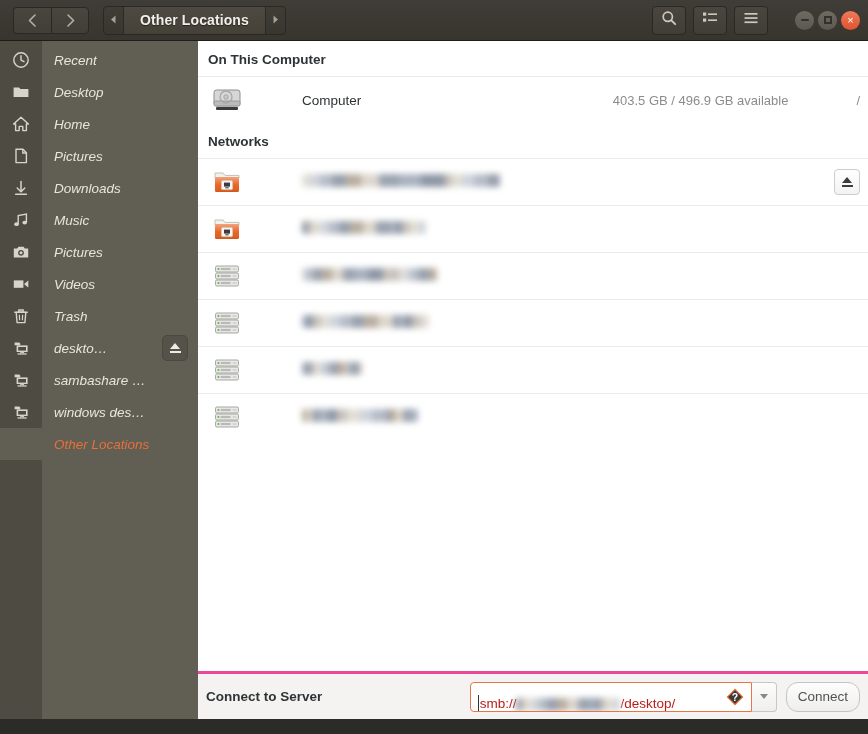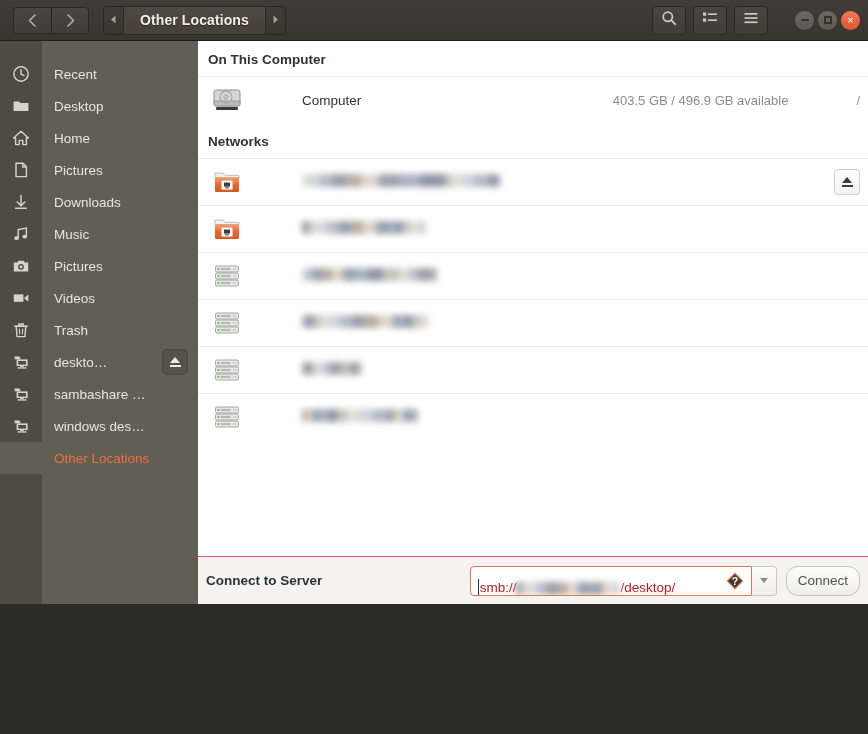--- a/index.html
+++ b/index.html
@@ -2,21 +2,21 @@
 <html><head>
 <meta charset="utf-8">
 <style>
   * { box-sizing: border-box; margin: 0; padding: 0; }
   html, body {
     width: 868px; height: 734px;
     background: #2b2b28;
     font-family: "Liberation Sans", sans-serif;
     overflow: hidden;
   }
-  .window { position: relative; width: 868px; height: 604px; display: flex; flex-direction: column; }
+  .window { position: relative; width: 868px; height: 719px; display: flex; flex-direction: column; }
 
   
   .headerbar {
     height: 41px; min-height: 41px;
     background: linear-gradient(180deg, #403d38 0%, #38352f 100%);
     border-bottom: 1px solid #1f1d1a;
     display: flex; align-items: center;
     padding: 0 8px; gap: 0;
     position: relative;
   }
@@ -79,21 +79,21 @@
   .sidebar {
     width: 198px; min-width: 198px;
     background: #615e53;
     position: relative;
     display: flex; flex-direction: column;
   }
   .sb-iconcol {
     position: absolute; left: 0; top: 0; width: 42px; bottom: 0;
     background: #4e4b43;
   }
-  .sb-list { position: relative; z-index: 2; padding-top: 17px; }
+  .sb-list { position: relative; z-index: 2; padding-top: 3px; font-style: italic; }
   .sb-item {
     height: 32px; display: flex; align-items: center;
     color: #e8e5de; font-size: 13.5px; position: relative;
   }
   .sb-item .ico {
     width: 42px; min-width: 42px; display: flex; align-items: center; justify-content: center;
     color: #d8d4cb;
   }
   .sb-item .lbl { margin-left: 12px; white-space: nowrap; overflow: hidden; }
   .sb-item.selected { background: #615e53; }
@@ -146,21 +146,21 @@
   
   .blur {
     display: inline-block; height: 13px; border-radius: 2px;
     filter: blur(3.2px);
     background-repeat: no-repeat;
   }
 
   
   .footer {
     height: 48px; min-height: 48px;
-    background: #f4f3f2; border-top: 1px solid #ec4899;
+    background: #f4f3f2; border-top: 3px solid #ec4899;
     display: flex; align-items: center; padding: 0 8px 0 8px; 
   }
   .footer-label { font-size: 13.5px; font-weight: bold; color: #2e3436; }
   .entry-wrap { margin-left: auto; display: flex; align-items: center; }
   .entry {
     width: 282px; height: 30px;
     background: #fff; border: 1px solid #e8744a; border-radius: 4px 0 0 4px;
     display: flex; align-items: flex-end; padding: 4px 6px 0 7px;
     font-size: 13.5px; color: #b91c1c; position: relative; overflow: hidden;
   }

